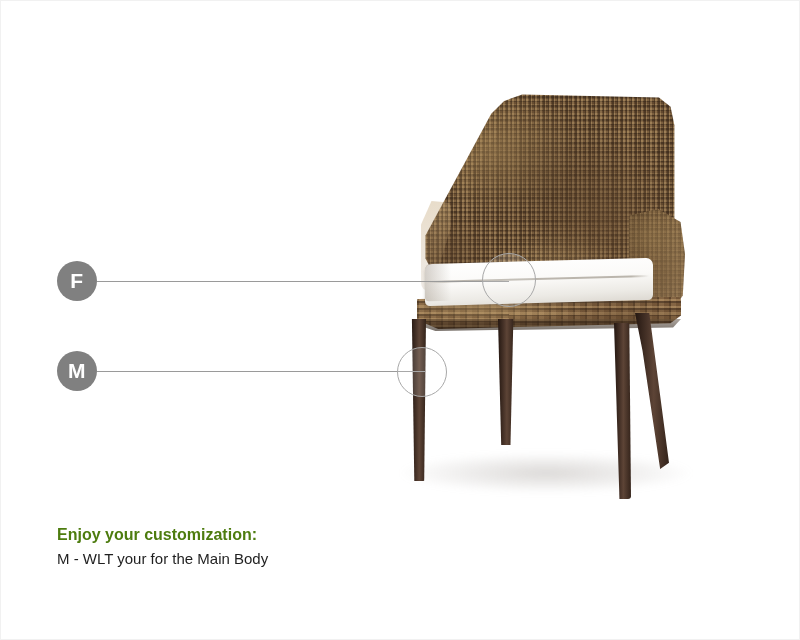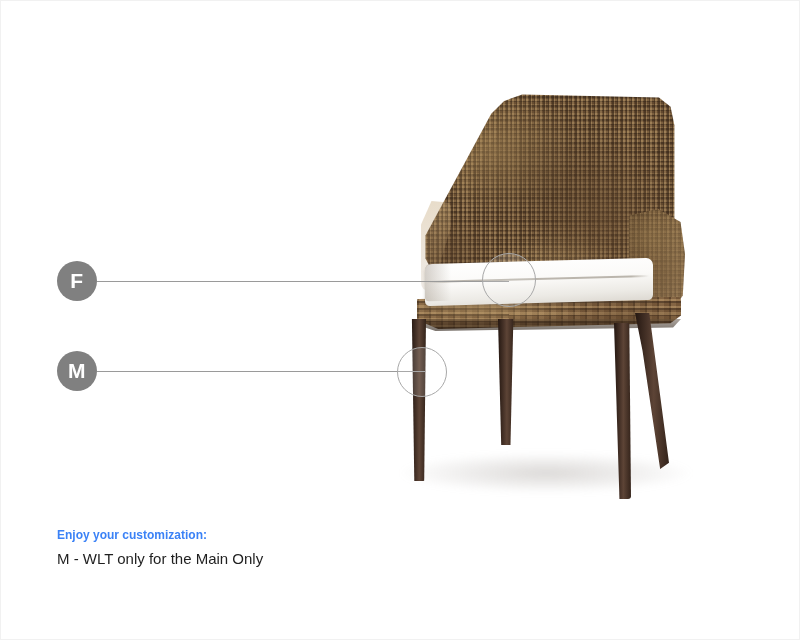--- a/index.html
+++ b/index.html
@@ -241,23 +241,23 @@
   #callout-m-line  { left: 96px; top: 370px; width: 328px; }
   #callout-m-ring  { left: 396px; top: 346px; width: 48px; height: 48px; }
 
   
   #caption {
     position: absolute;
     left: 56px; top: 522px;
     width: 520px;
   }
   #caption-heading {
-    font-size: 12px;
+    font-size: 16px;
     font-weight: bold;
-    color: #3b82f6;
+    color: #4d7c0f;
     line-height: 24px;
     margin: 0;
   }
   .caption-line {
     font-size: 15px;
     font-weight: normal;
     color: #1f1f1f;
     line-height: 24px;
     margin: 0;
     white-space: pre;
@@ -301,16 +301,16 @@
     <div id="callout-f-badge" class="callout-badge">F</div>
 
     <div id="callout-m-line" class="callout-line"></div>
     <div id="callout-m-ring" class="callout-ring"></div>
     <div id="callout-m-badge" class="callout-badge">M</div>
 
   </div>
 
   <div id="caption">
     <p id="caption-heading">Enjoy your customization:</p>
-    <p class="caption-line">M - WLT only for the Main Only</p>
+    <p class="caption-line">M - WLT your for the Main Body</p>
   </div>
 
 </div>
 
 </body></html>

